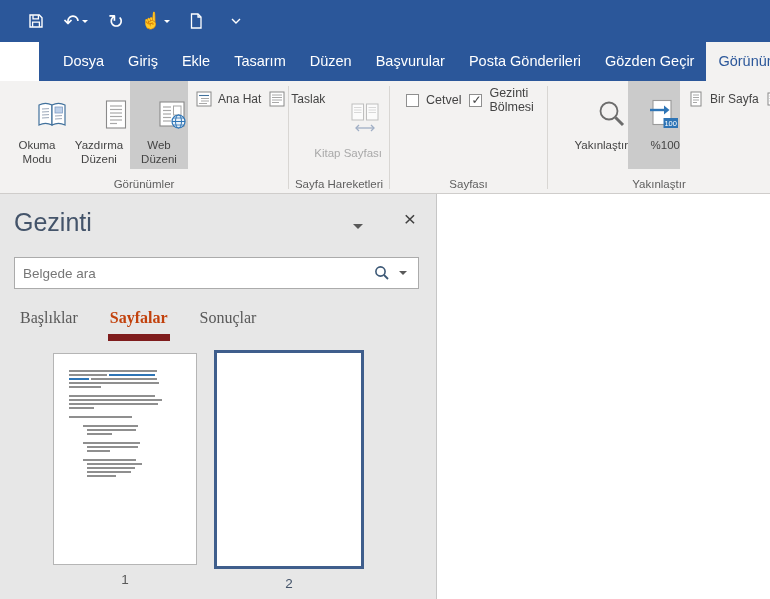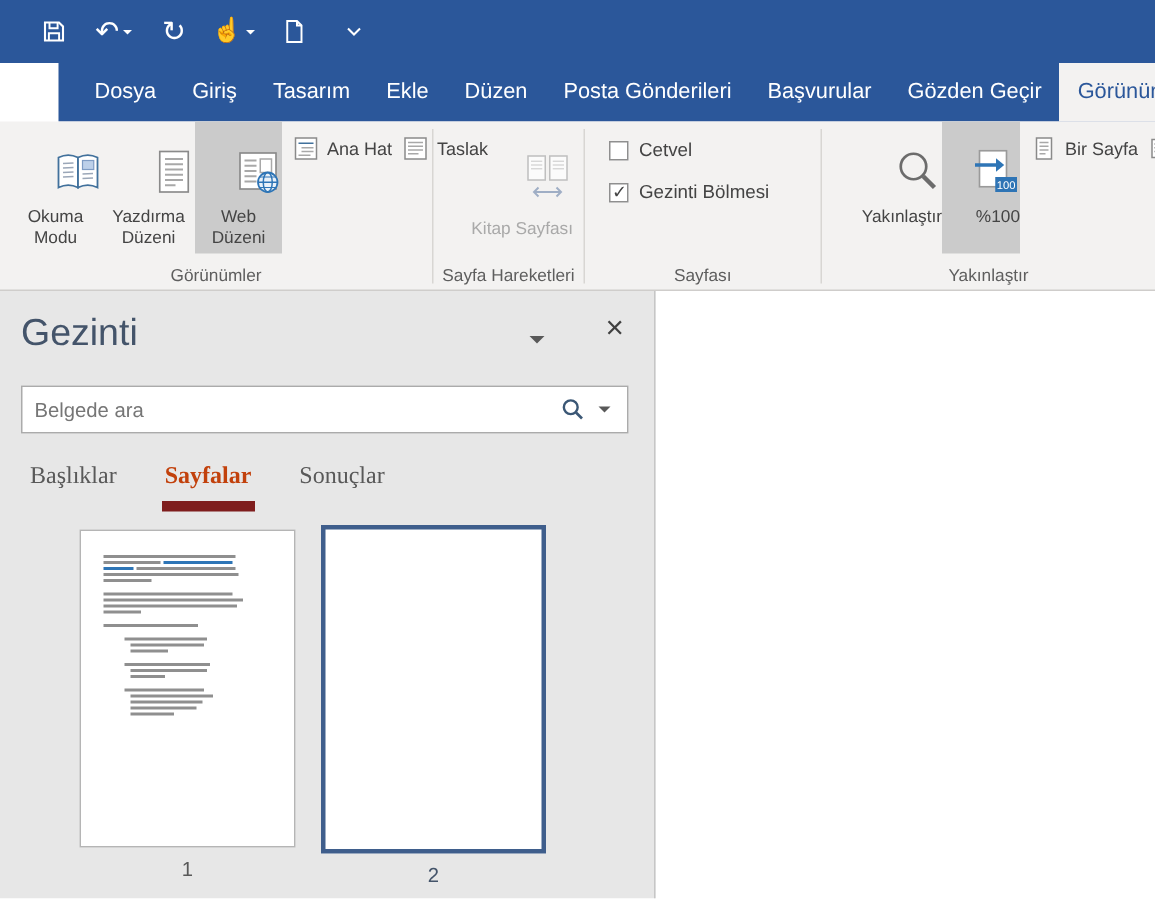--- a/index.html
+++ b/index.html
@@ -35,21 +35,21 @@
             height:88px; flex:none; }
   .bigbtn .iconbox { height:38px; display:flex; align-items:center; justify-content:center; }
   .bigbtn .lbl { font-size:11.5px; line-height:14px; color:#444; text-align:center; margin-top:4px; }
   .bigbtn.selected { background:#CBCBCB; }
   .bigbtn.disabled .lbl { color:#A9A9A9; }
 
   .smallcol { display:flex; padding-top:8px; gap:8px; flex:none; }
   .smallbtn { display:flex; align-items:center; gap:6px; font-size:12px; color:#444;
               height:20px; white-space:nowrap; }
 
-  .checkcol { display:flex; flex-direction:column; padding:9px 0 0 16px; gap:8px; }
+  .checkcol { display:flex; padding:9px 0 0 16px; gap:8px; }
   .checkrow { display:flex; align-items:center; gap:7px; font-size:12.5px; color:#444; height:20px; }
   .checkbox { width:13px; height:13px; background:#fff; border:1px solid #8F8F8F; position:relative; flex:none; }
   .checkbox.checked::after { content:"\2713"; position:absolute; top:-2px; left:1px; font-size:12px; color:#444; }
 
   
   .navpane { position:absolute; top:194px; left:0; width:437px; bottom:0; background:#E7E7E7;
              border-right:1px solid #C6C6C6; }
   .pane-title { position:absolute; top:14px; left:14px; font-size:25px; color:#44546A; }
   .pane-caret { position:absolute; top:24px; right:68px; width:20px; height:16px;
                 display:flex; align-items:center; justify-content:center; }
@@ -118,25 +118,25 @@
   <div class="qat-item">
     <svg width="14" height="12" viewBox="0 0 14 12">
       <path d="M3 4 L7 8 L11 4" fill="none" stroke="#fff" stroke-width="1.4"></path>
     </svg>
   </div>
 </div>
 
 <div class="tabrow">
   <div class="rtab">Dosya</div>
   <div class="rtab">Giriş</div>
+  <div class="rtab">Ekle</div>
   <div class="rtab">Tasarım</div>
-  <div class="rtab">Ekle</div>
   <div class="rtab">Düzen</div>
+  <div class="rtab">Başvurular</div>
   <div class="rtab">Posta Gönderileri</div>
-  <div class="rtab">Başvurular</div>
   <div class="rtab">Gözden Geçir</div>
   <div class="rtab active">Görünüm</div>
 </div>
 
 <div class="ribbon">
 
   <div class="rgroup" style="width:288px;">
     <div class="rgroup-body" style="padding-left:6px;">
       <div class="bigbtn" style="width:62px;">
         <div class="iconbox">

